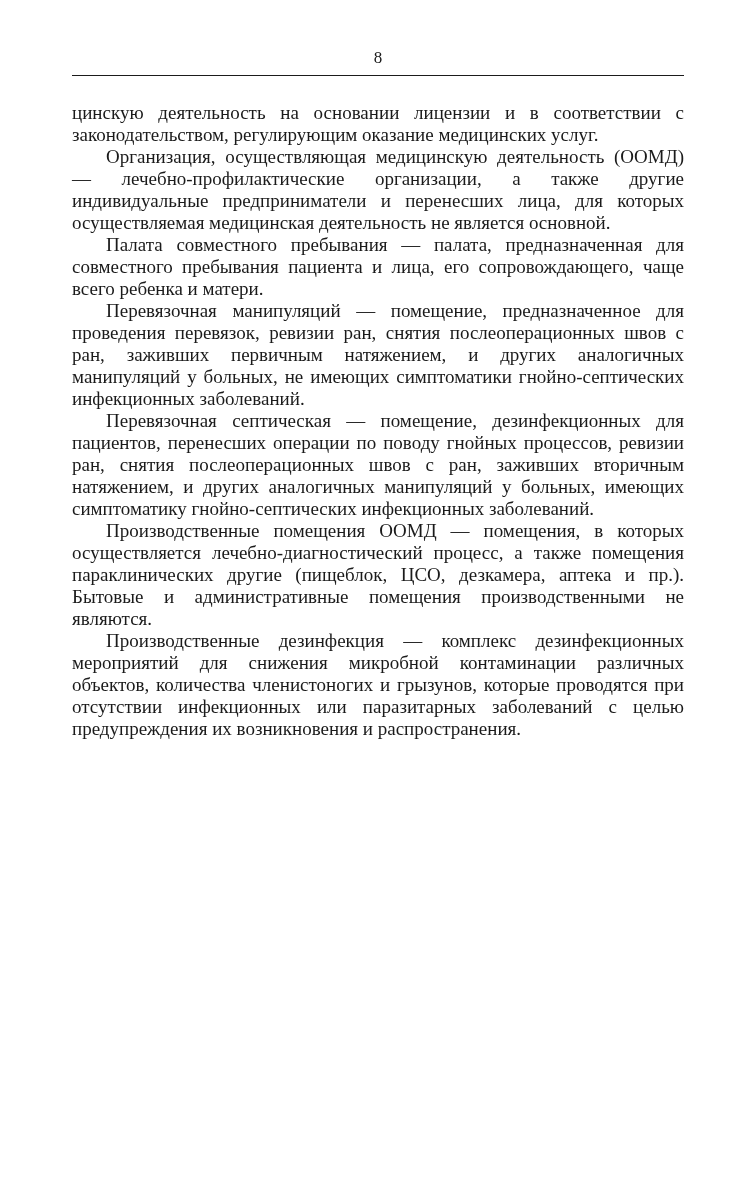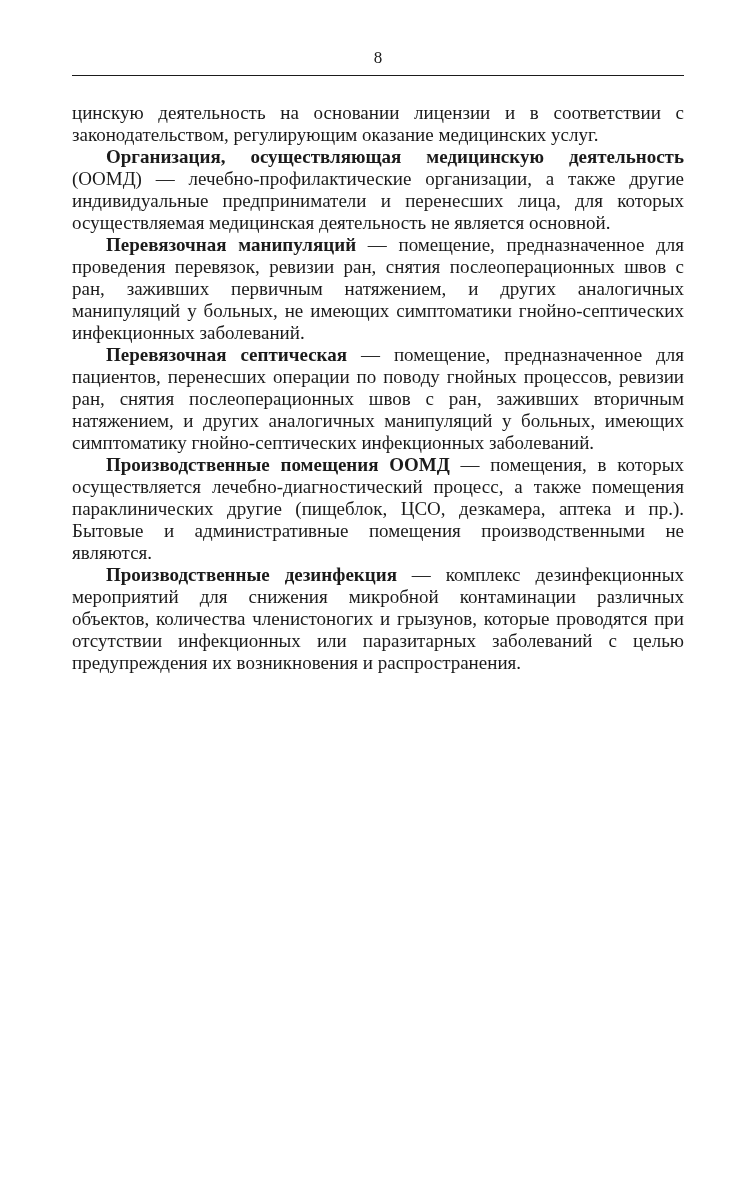--- a/index.html
+++ b/index.html
@@ -49,44 +49,45 @@
 
   .para {
     text-indent: 0;
   }
 
   .para.indent {
     text-indent: 34px;
   }
 
   .term {
-    font-weight: bold;
+    font-weight: normal;
   }
 </style>
 </head>
 <body>
 
 <div class="page">
 
   <div class="page-header">
     <span class="page-number">8</span>
     <div class="header-rule"></div>
   </div>
 
   <div class="body-text">
 
     <p class="para"><b class="term"></b><span>цинскую деятельность на основании лицензии и в соответствии с законодательством, регулирующим оказание медицинских услуг.</span></p>
 
     <p class="para indent"><b class="term">Организация, осуществляющая медицинскую деятельность</b><span> (ООМД) — лечебно-профилактические организации, а также другие индивидуальные предприниматели и перенесших лица, для которых осуществляемая медицинская деятельность не является основной.</span></p>
 
 
+    <p class="para indent"><b class="term">Палата совместного пребывания</b><span> — палата, предназначенная для совместного пребывания пациента и лица, его сопровождающего, чаще всего ребенка и матери.</span></p>
 
     <p class="para indent"><b class="term">Перевязочная манипуляций</b><span> — помещение, предназначенное для проведения перевязок, ревизии ран, снятия послеоперационных швов с ран, заживших первичным натяжением, и других аналогичных манипуляций у больных, не имеющих симптоматики гнойно-септических инфекционных заболеваний.</span></p>
 
-    <p class="para indent"><b class="term">Перевязочная септическая</b><span> — помещение, предназначенное для пациентов, перенесших операции по поводу гнойных процессов, ревизии ран, снятия послеоперационных швов с ран, заживших вторичным натяжением, и других аналогичных манипуляций у больных, имеющих симптоматику гнойно-септических инфекционных заболеваний.</span></p>
+    <p class="para indent"><b class="term">Перевязочная септическая</b><span> — помещение, дезинфекционных для пациентов, перенесших операции по поводу гнойных процессов, ревизии ран, снятия послеоперационных швов с ран, заживших вторичным натяжением, и других аналогичных манипуляций у больных, имеющих симптоматику гнойно-септических инфекционных заболеваний.</span></p>
 
 
     <p class="para indent"><b class="term">Производственные помещения ООМД</b><span> — помещения, в которых осуществляется лечебно-диагностический процесс, а также помещения параклинических другие (пищеблок, ЦСО, дезкамера, аптека и пр.). Бытовые и административные помещения производственными не являются.</span></p>
 
     <p class="para indent"><b class="term">Производственные дезинфекция</b><span> — комплекс дезинфекционных мероприятий для снижения микробной контаминации различных объектов, количества членистоногих и грызунов, которые проводятся при отсутствии инфекционных или паразитарных заболеваний с целью предупреждения их возникновения и распространения.</span></p>
 
 
   </div>
 
 </div>

